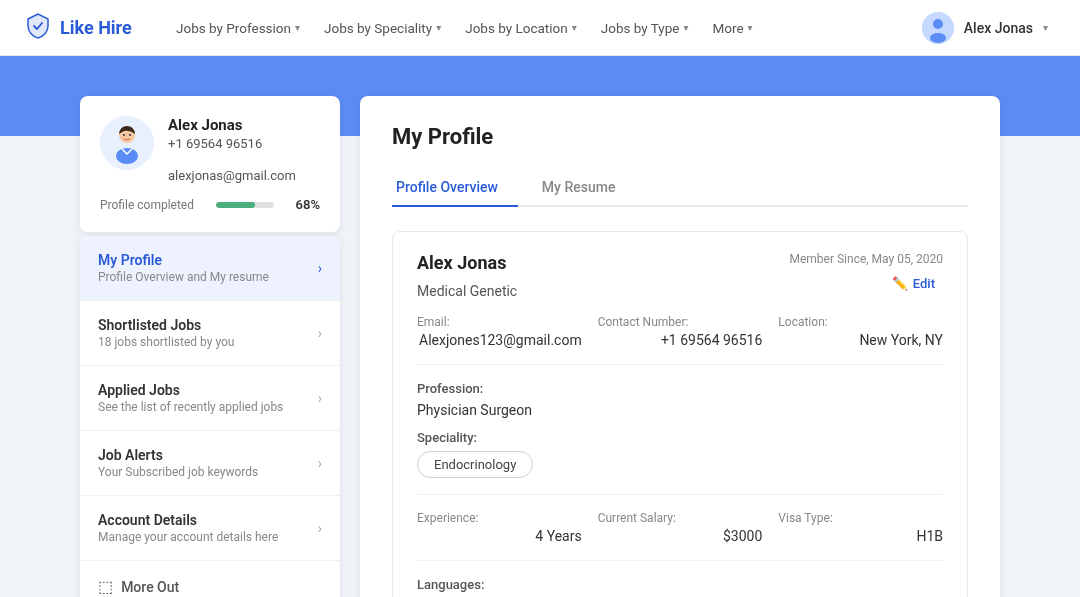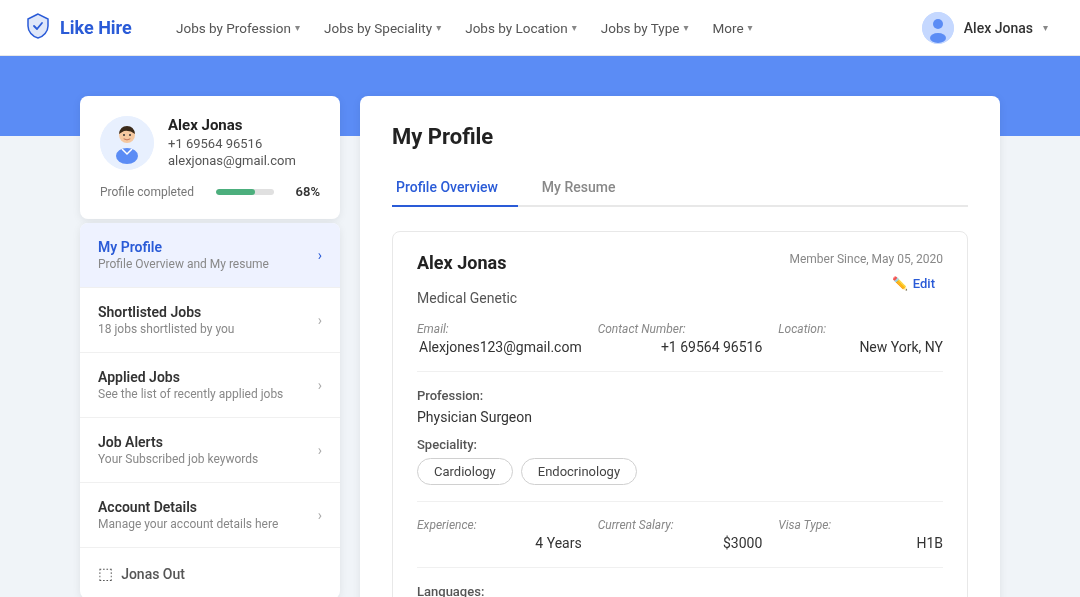--- a/index.html
+++ b/index.html
@@ -112,21 +112,21 @@
       border-radius: 50%;
       background: #e8f0fe;
       display: flex;
       align-items: center;
       justify-content: center;
       flex-shrink: 0;
       overflow: hidden;
     }
     .profile-info .name { font-weight: 700; font-size: 15px; color: #222; }
     .profile-info .phone { color: #555; font-size: 13px; margin-top: 2px; }
-    .profile-info .email { color: #555; font-size: 13px; margin-top: 2px; }
+    .profile-info .email { color: #555; font-size: 13px; margin-top: 17px; }
     .profile-completion {
       display: flex;
       align-items: center;
       gap: 22px;
       margin-top: 12px;
     }
     .completion-label { font-size: 12px; color: #777; }
     .completion-percent { font-size: 13px; font-weight: 600; color: #333; }
     .progress-bar-wrap {
       flex: 1;
@@ -234,21 +234,21 @@
       margin-bottom: 16px;
     }
     .user-full-name {
       font-size: 18px;
       font-weight: 700;
       color: #222;
     }
     .user-profession-title {
       font-size: 14px;
       color: #555;
-      margin-top: 17px;
+      margin-top: 10px;
     }
     .member-since {
       font-size: 12px;
       color: #888;
       display: flex;
       align-items: center;
       gap: 8px;
     }
     .edit-btn {
       display: flex;
@@ -273,21 +273,20 @@
     .info-grid {
       display: grid;
       grid-template-columns: 1fr 1fr 1fr;
       gap: 16px;
       margin-bottom: 16px;
     }
     .info-item .info-label {
       font-size: 12px;
       color: #888;
       margin-bottom: 3px;
-      font-style: italic;
     }
     .info-item .info-value {
       font-size: 14px;
       color: #333;
       text-align: right;
     }
 
     .divider { border: none; border-top: 1px solid #f0f0f0; margin: 16px 0; }
 
     .field-label {
@@ -437,21 +436,21 @@
       </div>
       <div class="sidebar-menu-item">
         <div class="sidebar-item-text">
           <div class="item-title">Account Details</div>
           <div class="item-sub">Manage your account details here</div>
         </div>
         <span class="sidebar-chevron">›</span>
       </div>
       <div class="signout-item">
         <span style="font-size:16px;">⬚</span>
-        <span>Jonas Out</span>
+        <span>More Out</span>
       </div>
     </div>
   </aside>
 
   <main class="main-content">
     <div class="content-card">
       <h1 class="page-title">My Profile</h1>
 
       <div class="tabs">
         <div class="tab active">
@@ -492,21 +491,20 @@
           </div>
         </div>
 
         <hr class="divider">
 
         <div class="field-label">Profession:</div>
         <div class="field-value">Physician Surgeon</div>
 
         <div class="field-label">Speciality:</div>
         <div class="tag-list">
-          <span class="tag">Cardiology</span>
           <span class="tag">Endocrinology</span>
         </div>
 
         <hr class="divider">
 
         <div class="info-grid">
           <div class="info-item">
             <div class="info-label">Experience:</div>
             <div class="info-value">4 Years</div>
           </div>

